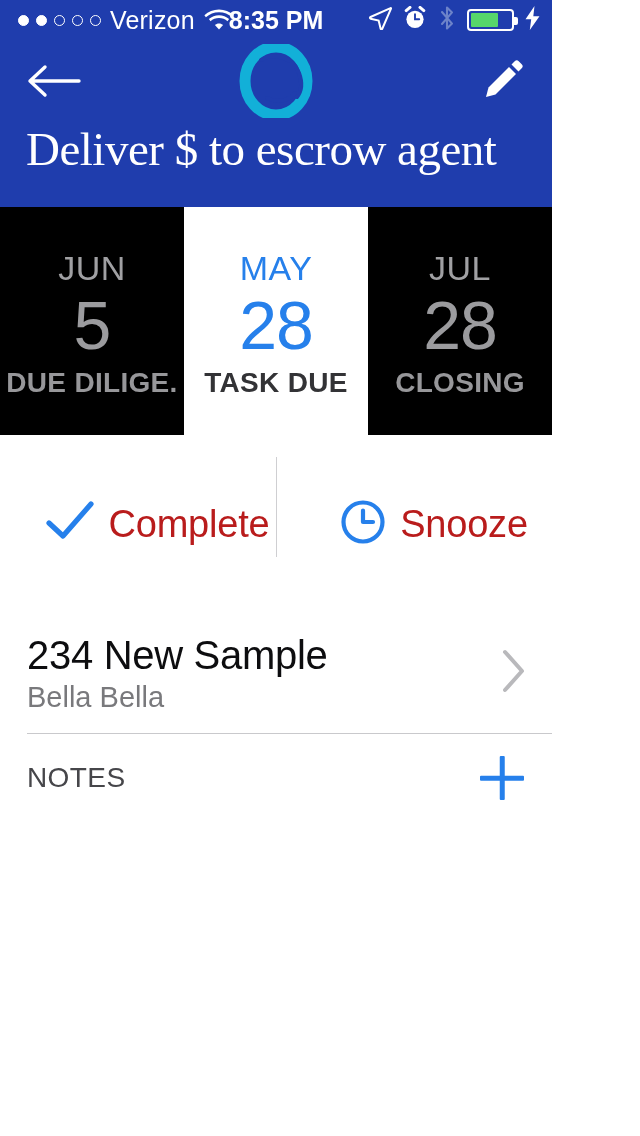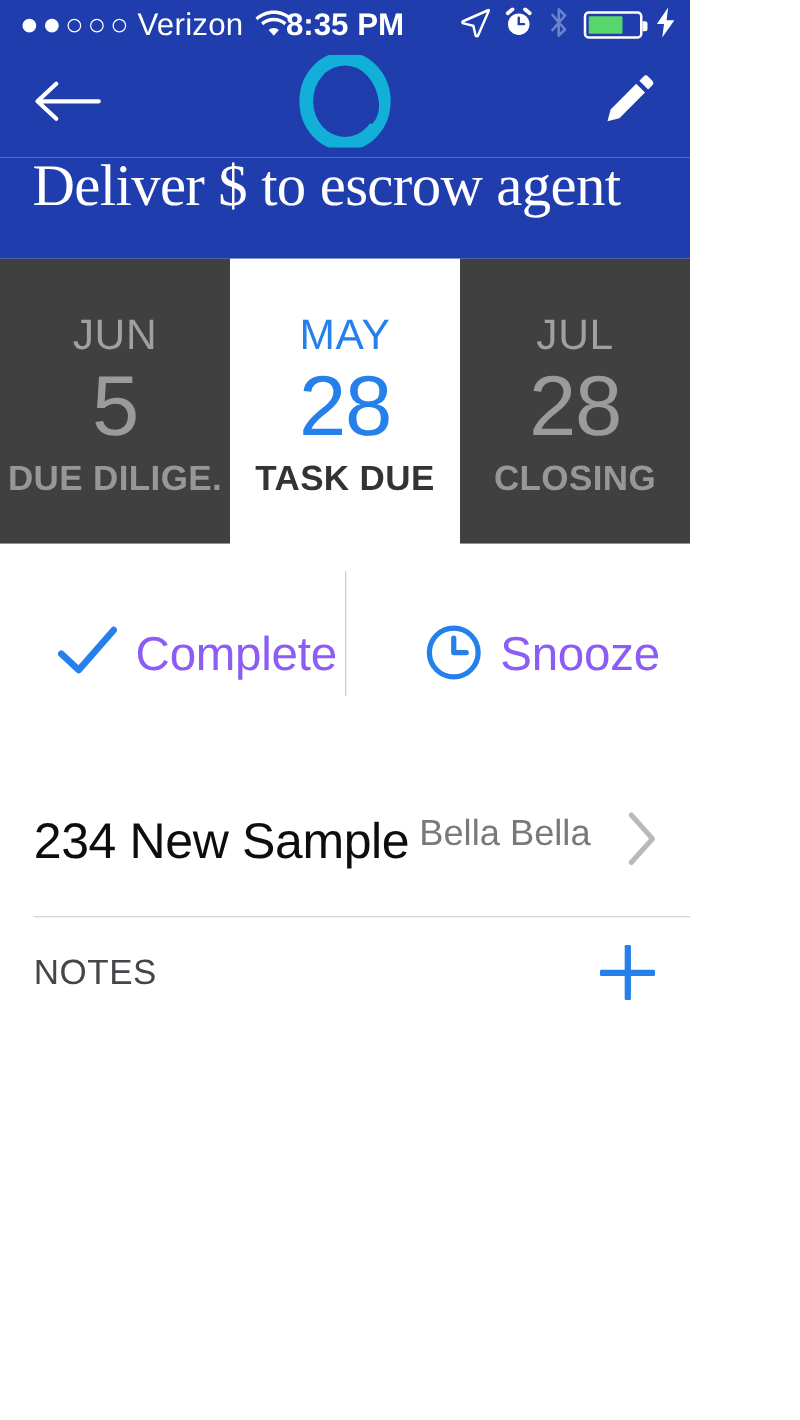--- a/index.html
+++ b/index.html
@@ -140,21 +140,21 @@
     white-space: nowrap;
   }
 
   
   .tabs {
     display: flex;
     height: 228px;
   }
   .tab {
     flex: 1 1 0;
-    background: #404040;
+    background: #000000;
     display: flex;
     flex-direction: column;
     align-items: center;
     justify-content: center;
     box-sizing: border-box;
     padding-top: 6px;
   }
   .tab.active { background: #ffffff; }
   .tab-month {
     font-size: 34px;
@@ -189,21 +189,21 @@
     align-items: center;
     position: relative;
     background: #ffffff;
   }
   .action {
     flex: 1 1 0;
     display: flex;
     align-items: center;
     justify-content: center;
     gap: 14px;
-    color: #8b5cf6;
+    color: #b91c1c;
     padding-left: 40px;
   }
   .action-label {
     font-size: 38px;
     font-weight: 300;
     line-height: 1;
     letter-spacing: -0.2px;
   }
   .action-divider {
     position: absolute;
@@ -216,21 +216,21 @@
 
   
   .list-item {
     height: 120px;
     padding: 0 24px 0 27px;
     display: flex;
     align-items: center;
     justify-content: space-between;
     background: #ffffff;
   }
-  .list-text { display: flex; flex-direction: row; gap: 8px; }
+  .list-text { display: flex; flex-direction: column; gap: 8px; }
   .list-title {
     font-size: 40px;
     font-weight: 300;
     color: #0d0d0f;
     line-height: 1;
     letter-spacing: -0.3px;
   }
   .list-sub {
     font-size: 29px;
     font-weight: 300;

